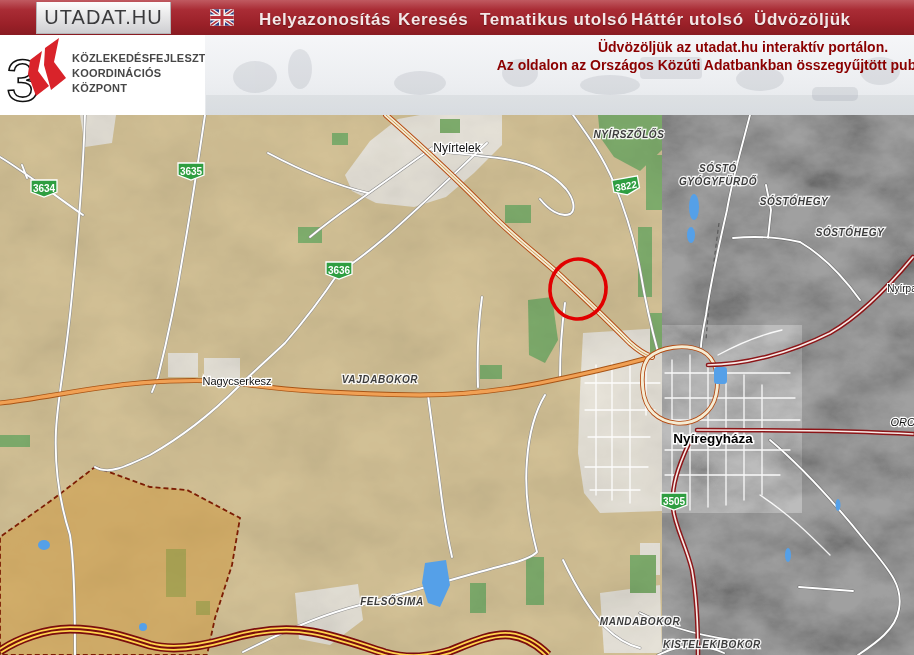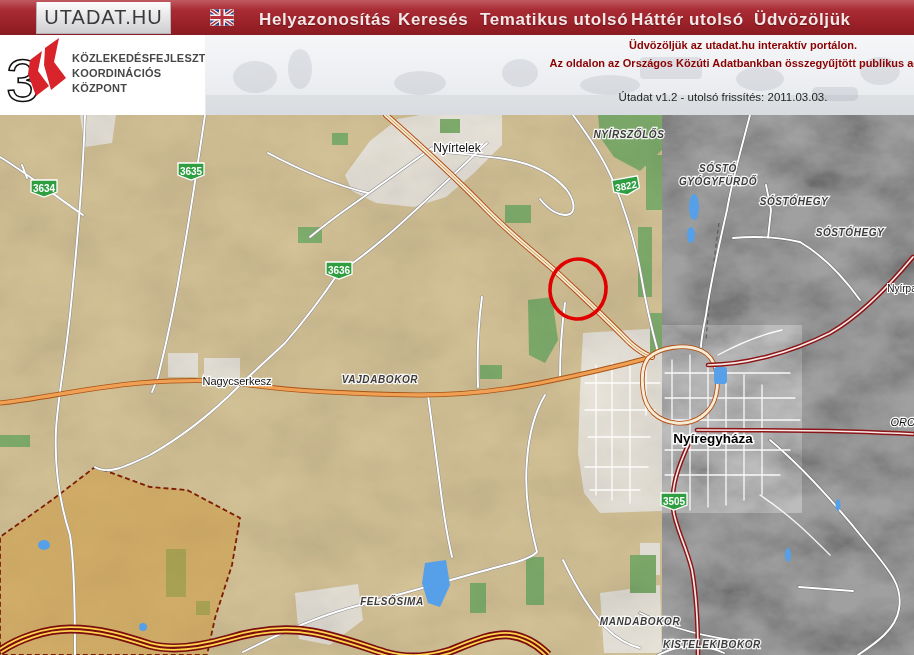--- a/index.html
+++ b/index.html
@@ -18,21 +18,21 @@
   .menuitem{position:absolute;top:10px;font-size:17px;font-weight:bold;letter-spacing:.6px;
     color:#f3e7e7;cursor:pointer;white-space:nowrap;text-shadow:0 1px 1px rgba(60,0,0,.5);}
   .flag{position:absolute;left:210px;top:9px;width:24px;height:17px;cursor:pointer;}
 
   
   .header{position:absolute;left:0;top:35px;width:914px;height:80px;
     background:linear-gradient(180deg,#f5f6f8 0%,#eceef1 60%,#e4e7ea 100%);}
   .headerart{position:absolute;inset:0;}
   .logobox{position:absolute;left:0;top:0;width:205px;height:80px;background:#ffffff;}
   .welcome1,.welcome2{position:absolute;white-space:nowrap;transform:translateX(-50%);
-    color:#8b0000;font-weight:bold;font-size:11px;}
+    color:#8b0000;font-weight:bold;font-size:14px;}
   .welcome1{left:743px;top:4px;}
   .welcome2{left:743px;top:22px;}
   .version{position:absolute;left:723px;top:56px;transform:translateX(-50%);
     white-space:nowrap;color:#1e1e1e;font-size:11.5px;}
 
   
   .map{position:absolute;left:0;top:115px;width:914px;height:540px;cursor:crosshair;}
 
   
   .rcase{fill:none;stroke:#8f8f8f;stroke-width:3;stroke-linecap:round;stroke-linejoin:round;}
@@ -113,21 +113,20 @@
         <path d="M30,25 L42,16 L38,36 L49,51 L36,61 L28,39 Z" fill="#d9232a"></path>
         <path d="M45,13 L59,3 L54,27 L66,43 L51,55 L44,30 Z" fill="#d9232a"></path>
         <text class="orgline" x="72" y="27">KÖZLEKEDÉSFEJLESZTÉSI</text>
         <text class="orgline" x="72" y="42">KOORDINÁCIÓS</text>
         <text class="orgline" x="72" y="57">KÖZPONT</text>
       </svg>
     </div>
 
     <div class="welcome1">Üdvözöljük az utadat.hu interaktív portálon.</div>
     <div class="welcome2">Az oldalon az Országos Közúti Adatbankban összegyűjtött publikus adato</div>
-    <div class="version">Útadat v1.2 - utolsó frissítés: 2011.03.03.</div>
   </div>
 
   <svg class="map" viewBox="0 0 914 540">
     <defs>
       <filter id="terrainSoft" x="0" y="0" width="100%" height="100%">
         <feTurbulence type="fractalNoise" baseFrequency="0.014 0.02" numOctaves="4" seed="11"></feTurbulence>
         <feColorMatrix type="saturate" values="0"></feColorMatrix>
         <feComponentTransfer>
           <feFuncA type="linear" slope="0" intercept="1"></feFuncA>
           <feFuncR type="linear" slope="1.1" intercept="0.1"></feFuncR>

